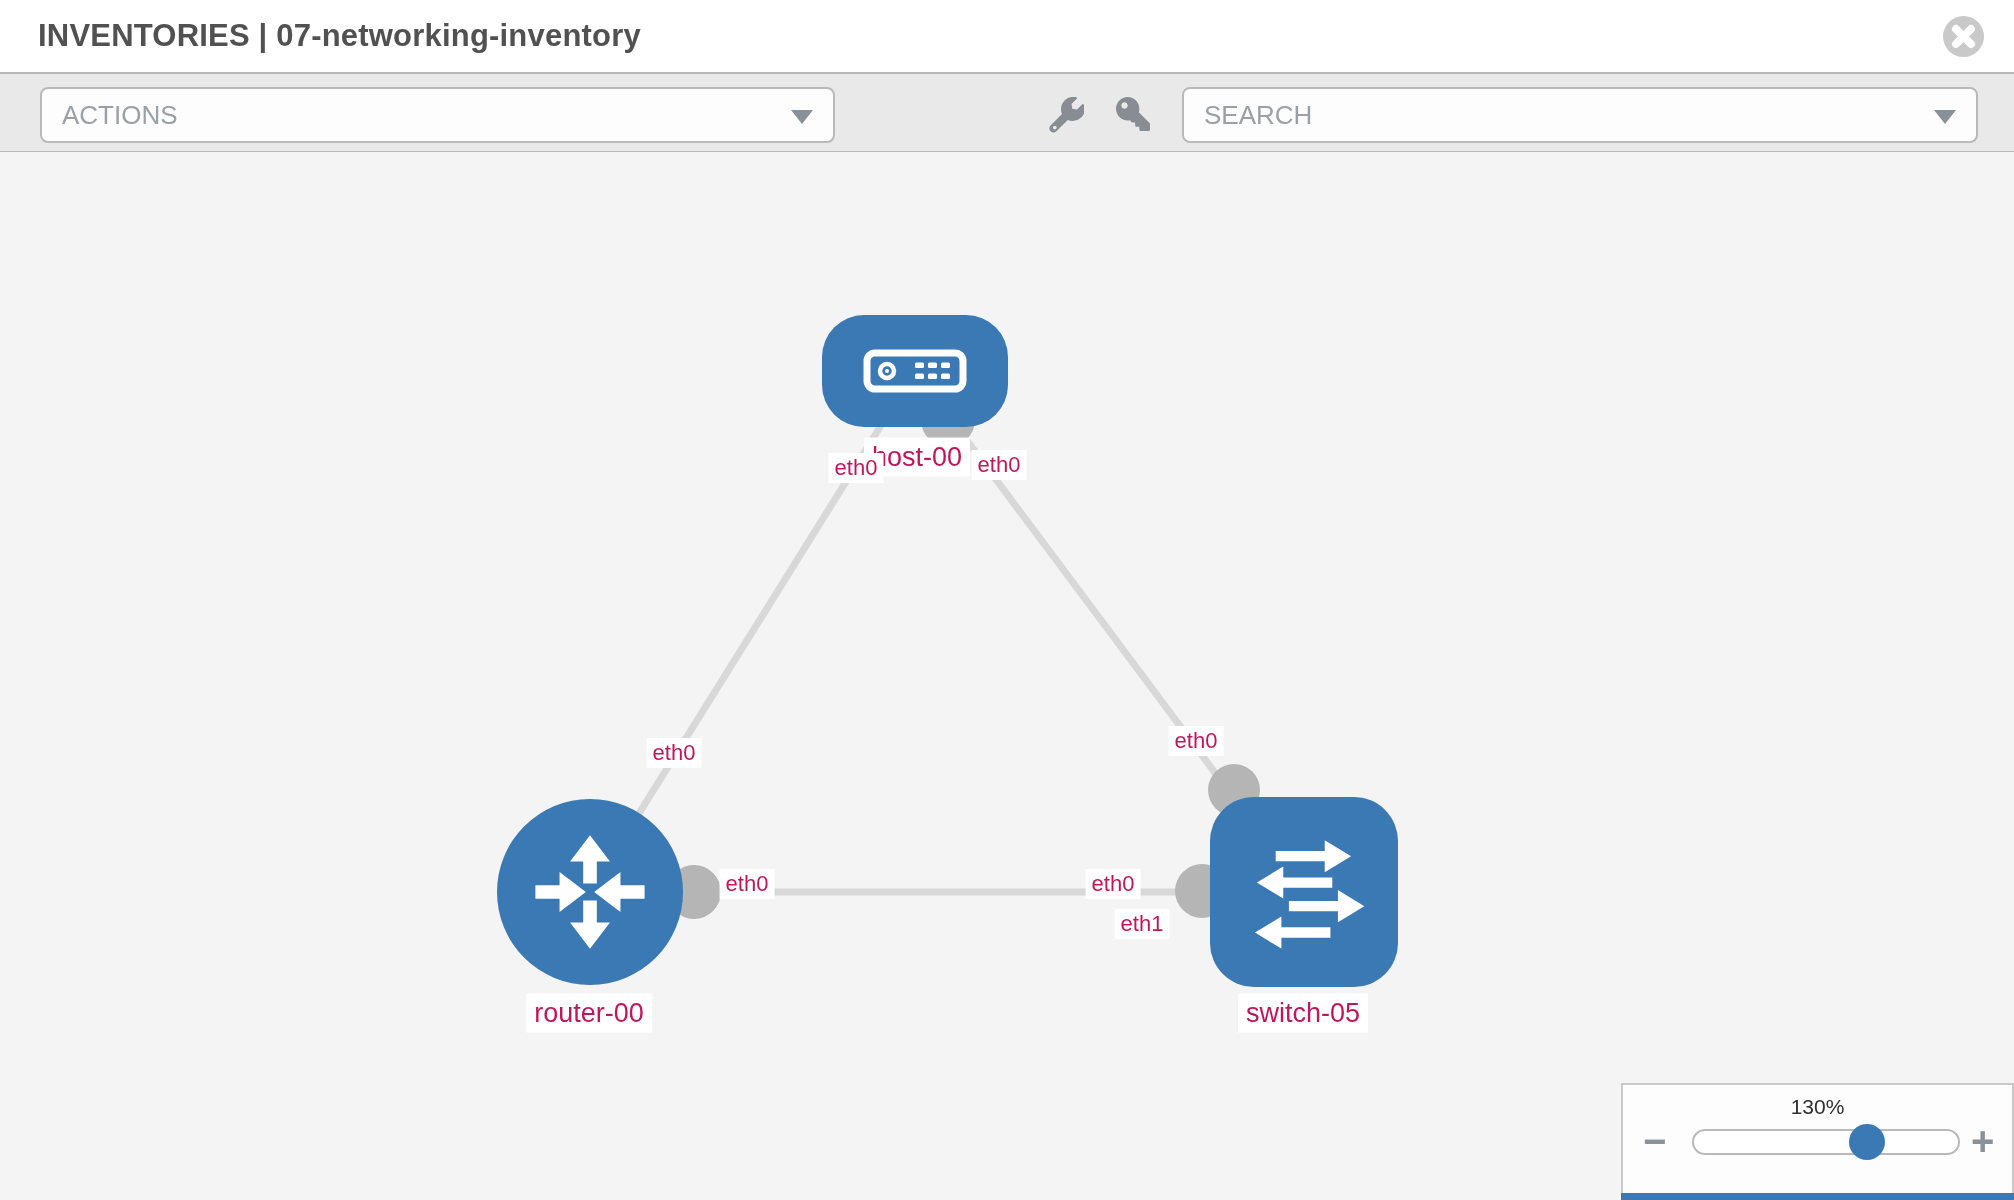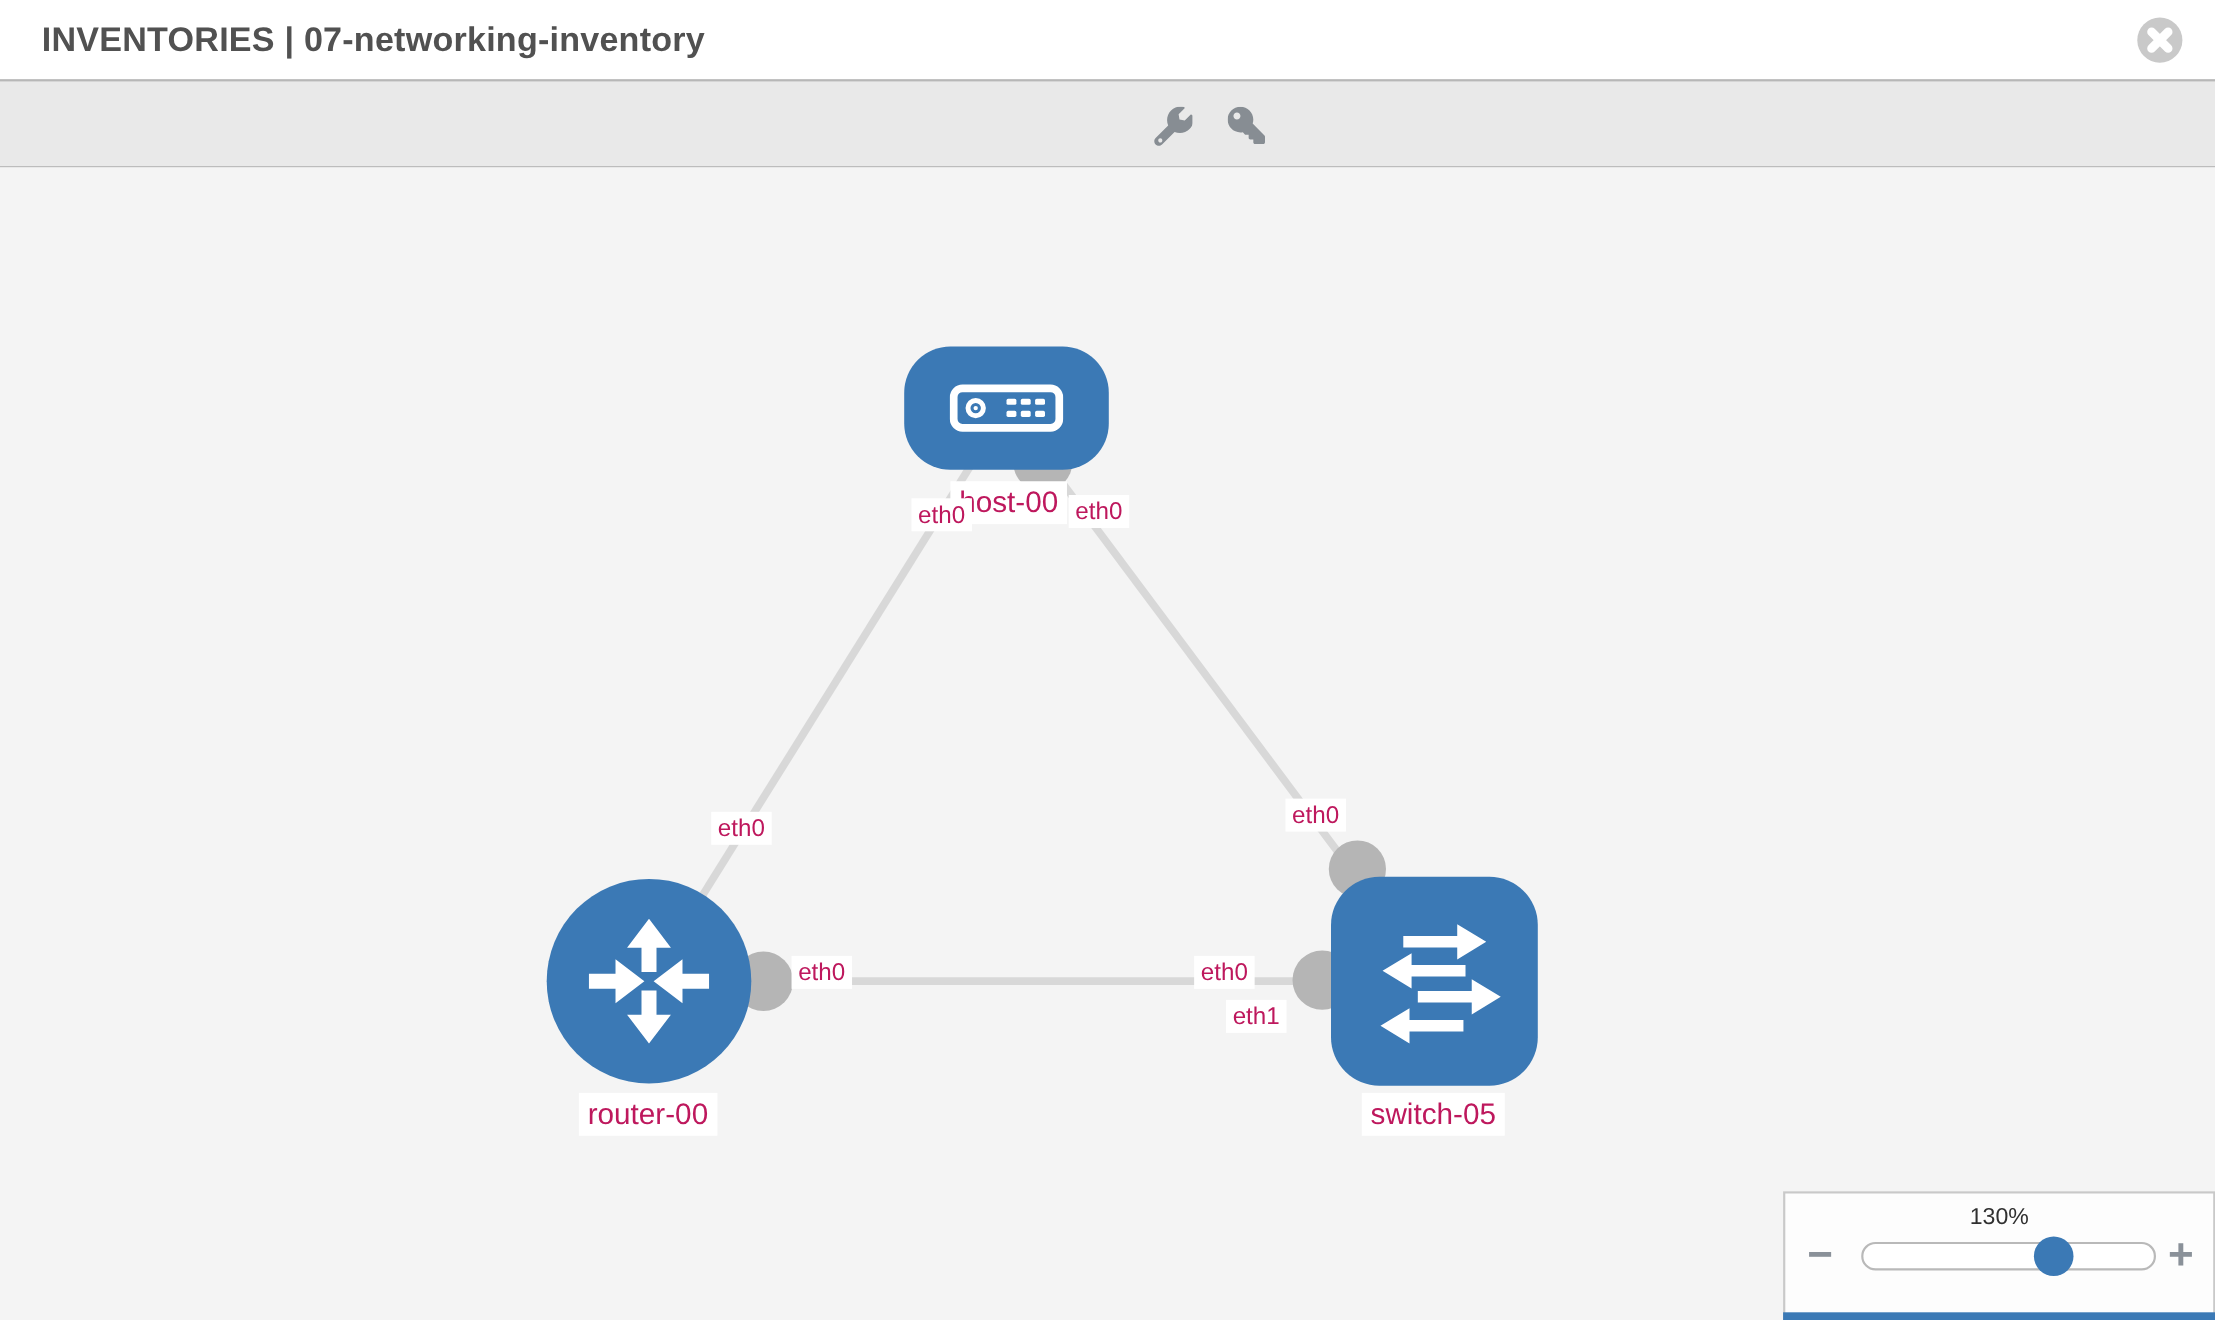--- a/index.html
+++ b/index.html
@@ -93,34 +93,42 @@
 <div class="header">
   <div class="header-title">INVENTORIES | 07-networking-inventory</div>
   <div class="close-btn">
     <svg width="41" height="41" viewBox="0 0 41 41">
       <path d="M13 13 L28 28 M28 13 L13 28" stroke="#ffffff" stroke-width="8" stroke-linecap="round"></path>
     </svg>
   </div>
 </div>
 
 <div class="toolbar">
+  <div class="dropdown dd-actions">
+    <input placeholder="ACTIONS" style="">
+    <span class="caret"></span>
+  </div>
 
   <div class="tool-btn tool-wrench">
     <svg width="36" height="36" viewBox="0 0 512 512">
       <path fill="#878d93" d="M507.7 109.1c-2.2-9-13.5-12.1-20.1-5.5l-74.4 74.4-67.9-11.3-11.3-67.9 74.4-74.4c6.6-6.6 3.4-17.9-5.7-20.2C344.8-10.7 281.6 3.9 235.7 49.7c-52.1 52.1-64.1 129.1-37 193.1L36.3 405.3c-22.9 22.9-22.9 60.1 0 83s60.1 22.9 83 0l162.5-162.5c64 27.1 141.1 15.2 193.1-37 45.9-45.8 60.5-109 42.8-179.7zM97.1 462.1c-14.7 0-26.6-11.9-26.6-26.6s11.9-26.6 26.6-26.6 26.6 11.9 26.6 26.6-11.9 26.6-26.6 26.6z"></path>
     </svg>
   </div>
   <div class="tool-btn tool-key">
     <svg width="34" height="34" viewBox="0 0 512 512">
       <g transform="scale(-1,1) translate(-512,0)">
         <path fill="#878d93" d="M512 176C512 273.2 433.2 352 336 352c-11.2 0-22.2-1.1-32.8-3.1l-24 27A24 24 0 0 1 261.2 384H224v40c0 13.3-10.7 24-24 24h-40v40c0 13.3-10.7 24-24 24H24c-13.3 0-24-10.7-24-24v-78.1c0-6.4 2.5-12.5 7-17L168.8 231.2C163.1 213.8 160 195.3 160 176 160 78.8 238.8 0 336 0 433.5 0 512 78.5 512 176zM336 128c0 26.5 21.5 48 48 48s48-21.5 48-48-21.5-48-48-48-48 21.5-48 48z"></path>
       </g>
     </svg>
   </div>
 
+  <div class="dropdown dd-search">
+    <input placeholder="SEARCH" style="">
+    <span class="caret"></span>
+  </div>
 </div>
 
 <div class="canvas">
 
   <svg class="links-svg" width="2014" height="1048">
     <line x1="915" y1="219" x2="590" y2="740" stroke="#d8d8d8" stroke-width="7"></line>
     <line x1="915" y1="219" x2="1304" y2="740" stroke="#d8d8d8" stroke-width="7"></line>
     <line x1="694" y1="740" x2="1202" y2="740" stroke="#d8d8d8" stroke-width="7"></line>
   </svg>
 

